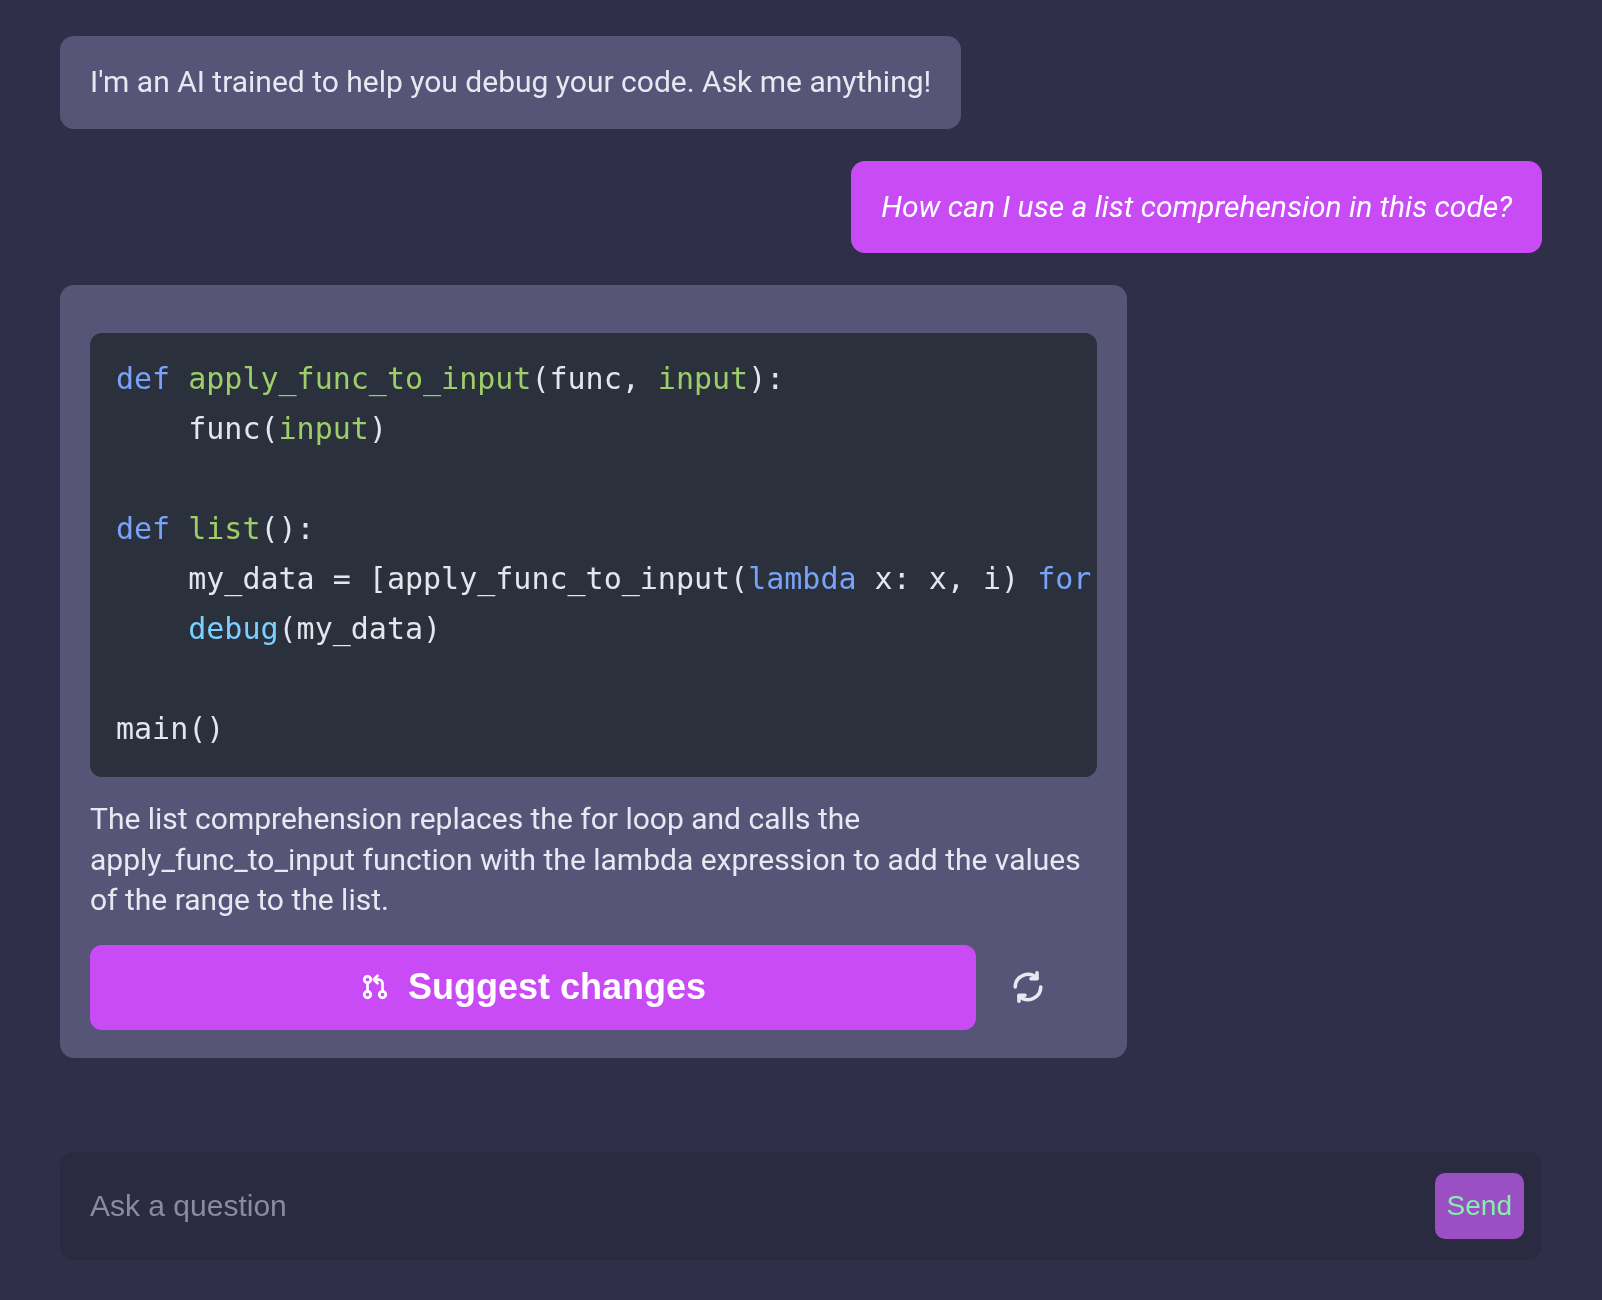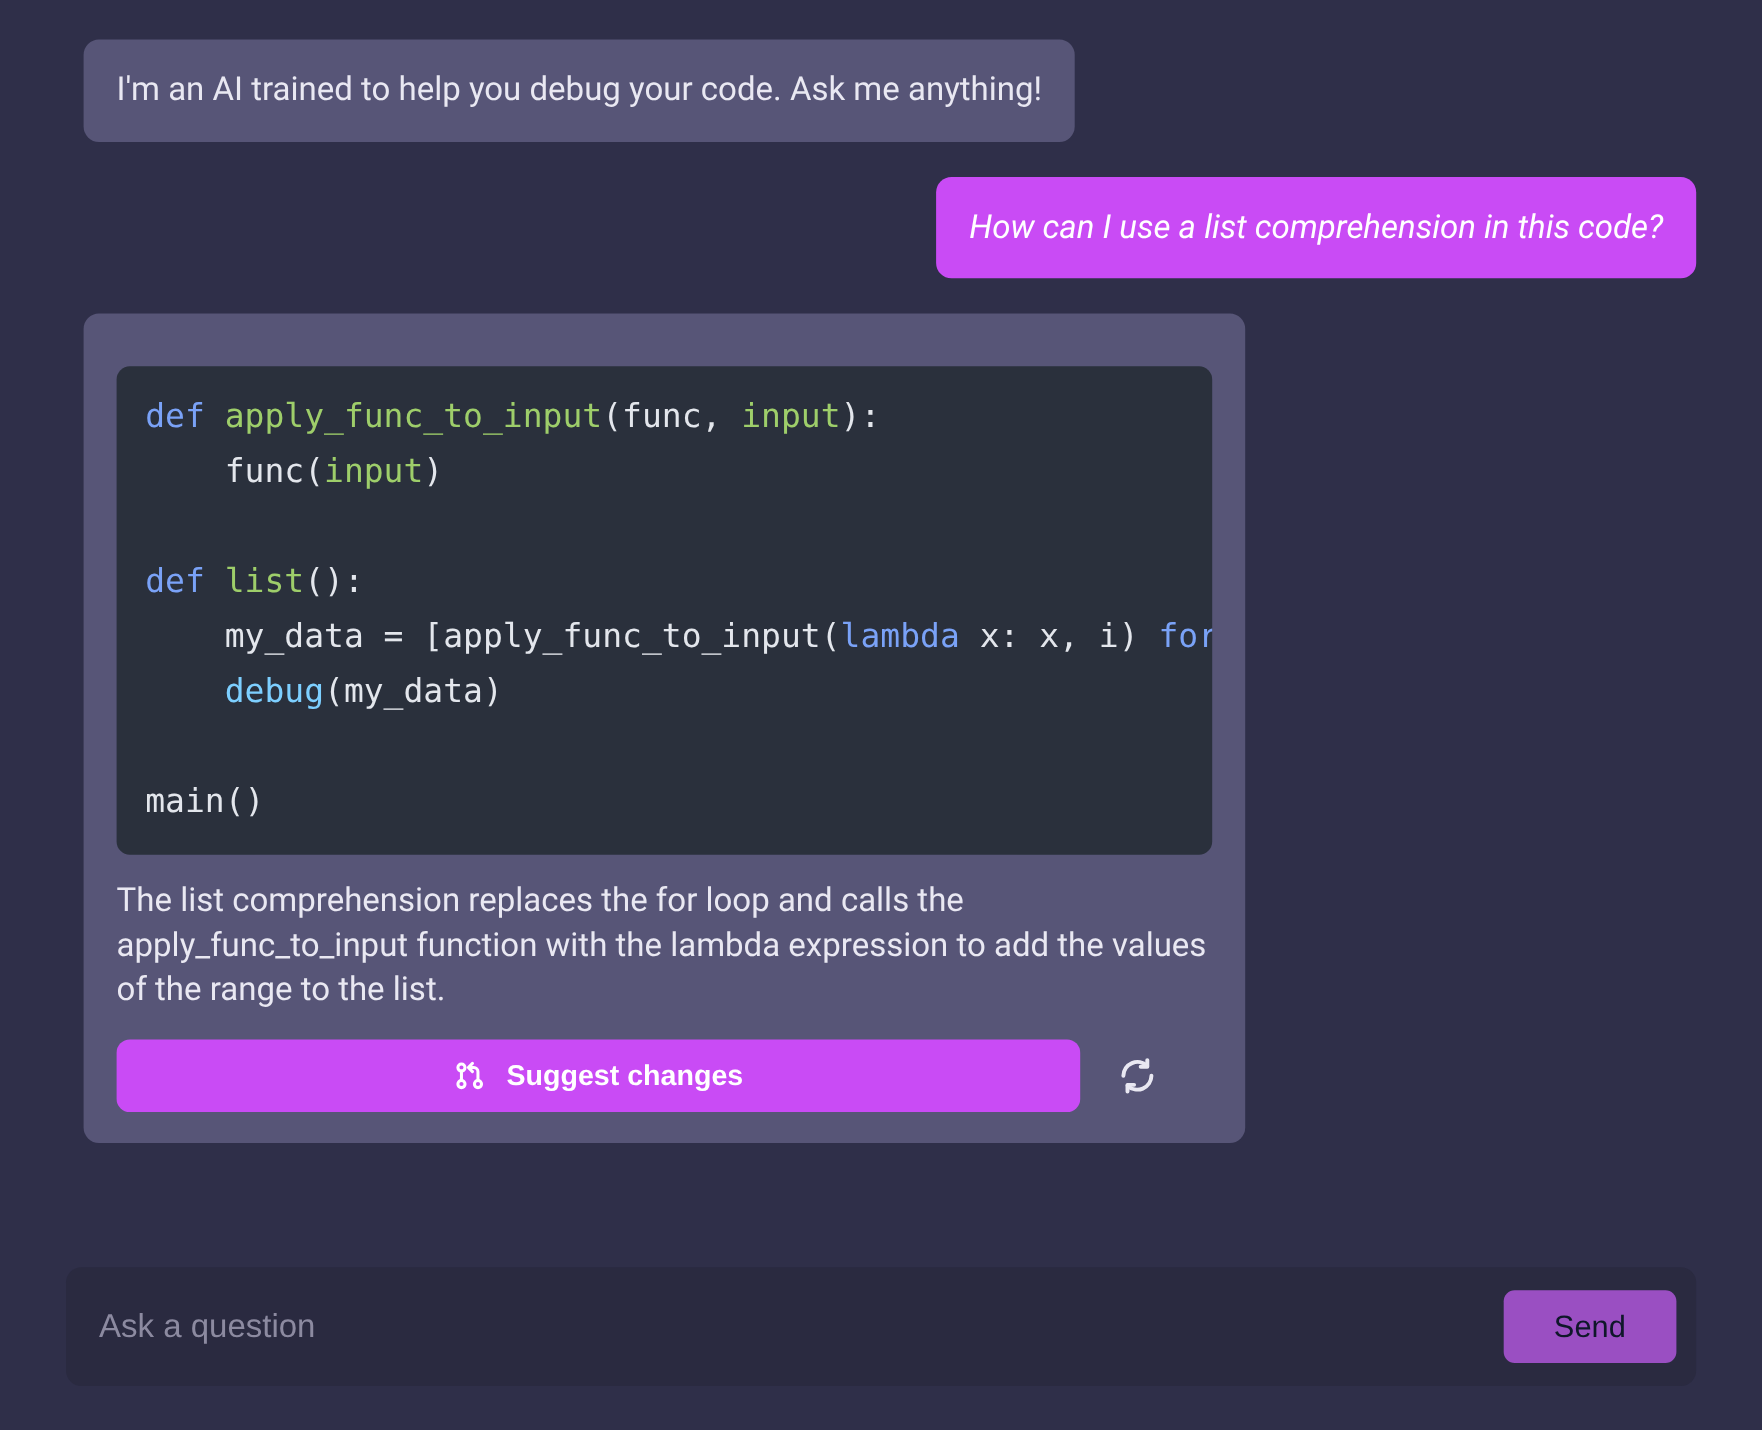--- a/index.html
+++ b/index.html
@@ -11,21 +11,20 @@
     padding: 36px 60px 40px 60px;
     display: flex;
     flex-direction: column;
     transform-origin: top left;
   }
   .chat-scroll {
     flex: 1;
     display: flex;
     flex-direction: column;
     gap: 32px;
-    margin-left: 16px;
   }
   .bubble {
     border-radius: 14px;
     padding: 26px 30px;
     font-size: 30px;
     line-height: 1.35;
     color: #e9e8f2;
     max-width: 70%;
   }
   .assistant-bubble {
@@ -65,22 +64,22 @@
     gap: 28px;
     margin-top: 24px;
   }
   .suggest-btn {
     flex: 0 0 auto;
     width: 88%;
     background: #c94bf5;
     color: #ffffff;
     border: none;
     border-radius: 12px;
-    height: 66px;
-    font-size: 26px;
+    height: 85px;
+    font-size: 36px;
     font-weight: 600;
     display: flex;
     align-items: center;
     justify-content: center;
     gap: 18px;
     cursor: pointer;
   }
   .refresh-btn {
     background: none;
     border: none;
@@ -107,25 +106,25 @@
     border: none;
     outline: none;
     color: #e9e8f2;
     font-size: 30px;
   }
   .composer input::placeholder {
     color: #8c8aa0;
   }
   .send-btn {
     background: #9a4fc2;
-    color: #0f172a;
+    color: #86efac;
     border: none;
     border-radius: 10px;
     height: 66px;
-    padding: 0 46px;
+    padding: 0 12px;
     font-size: 28px;
     cursor: pointer;
   }
   svg { display: block; }
 </style>
 </head>
 <body>
 
 <div class="chat-scroll">
 

